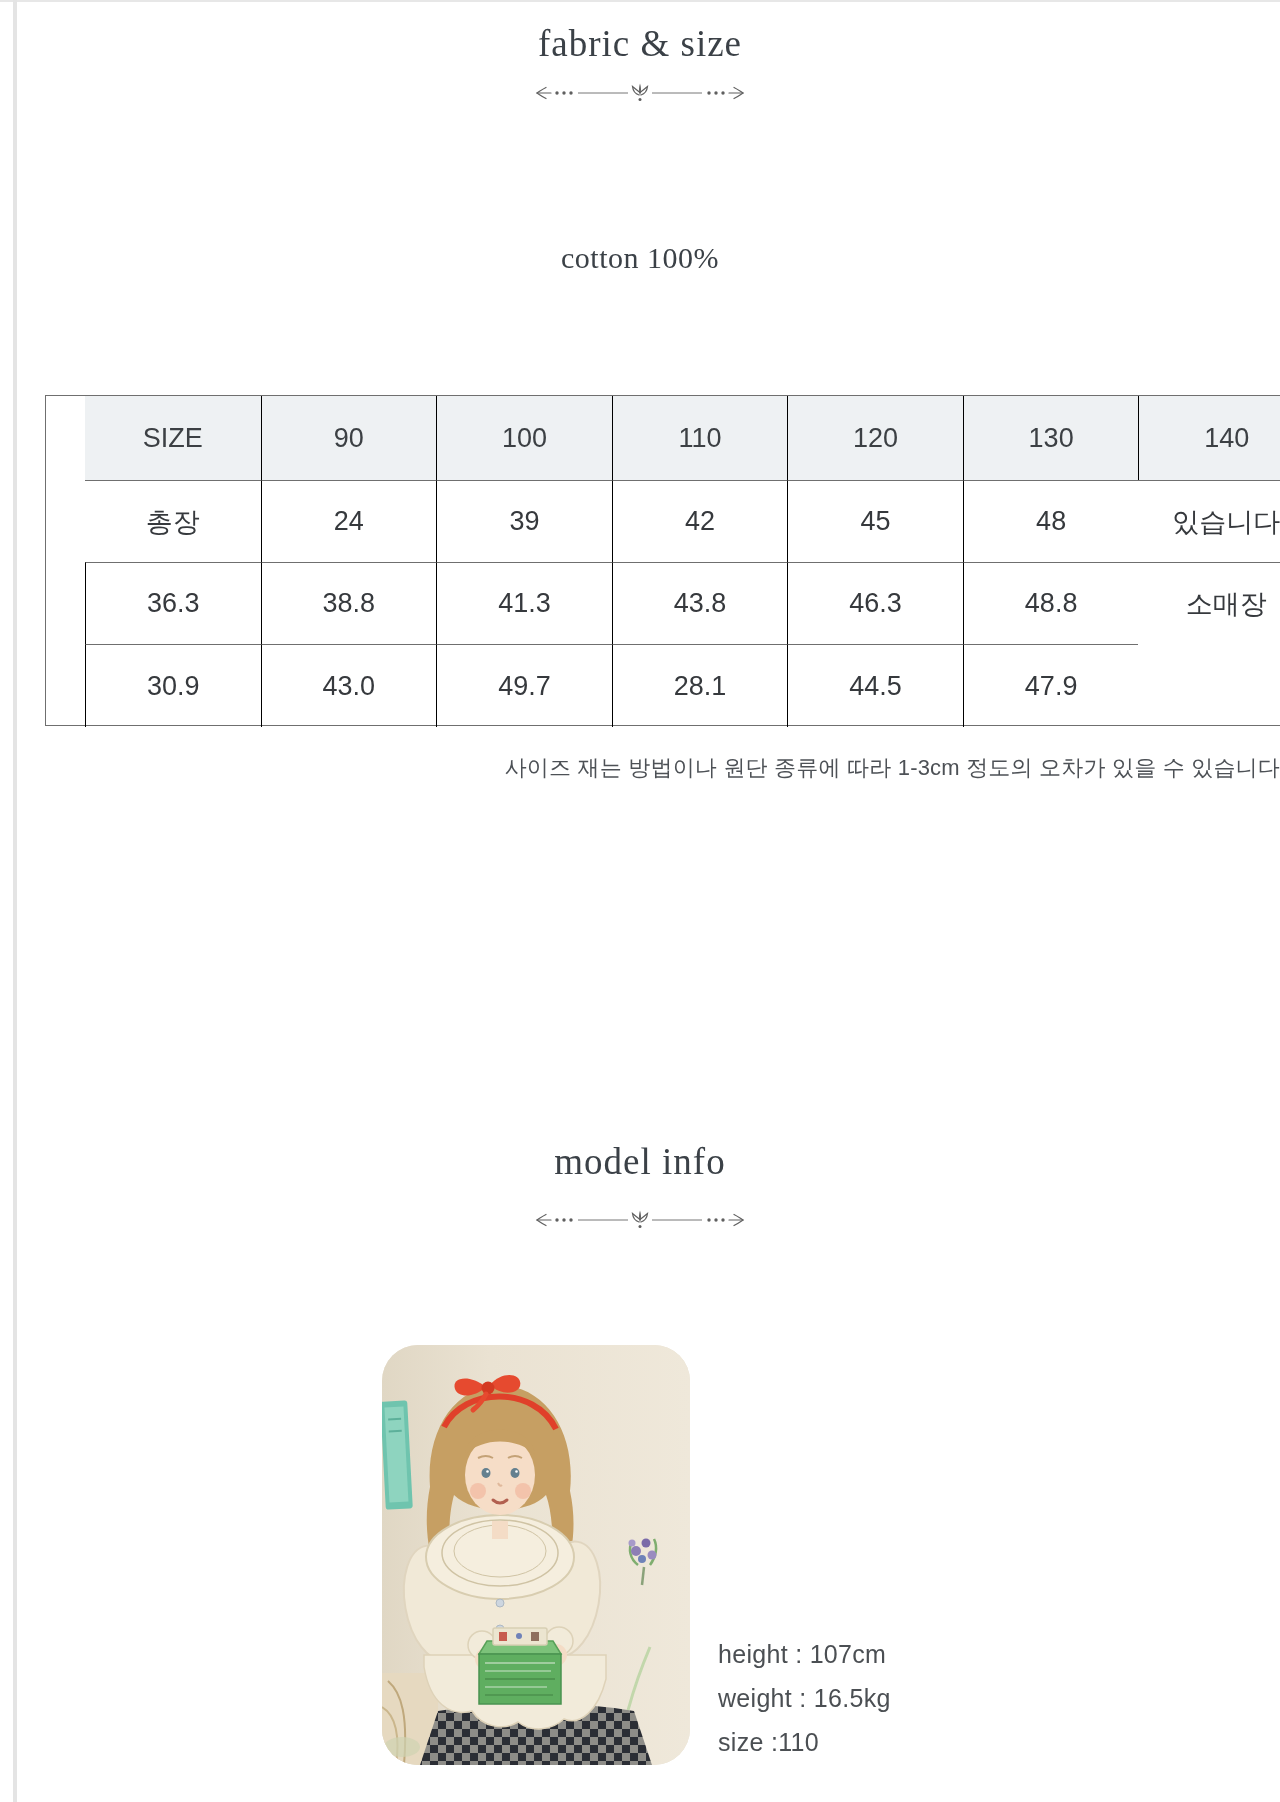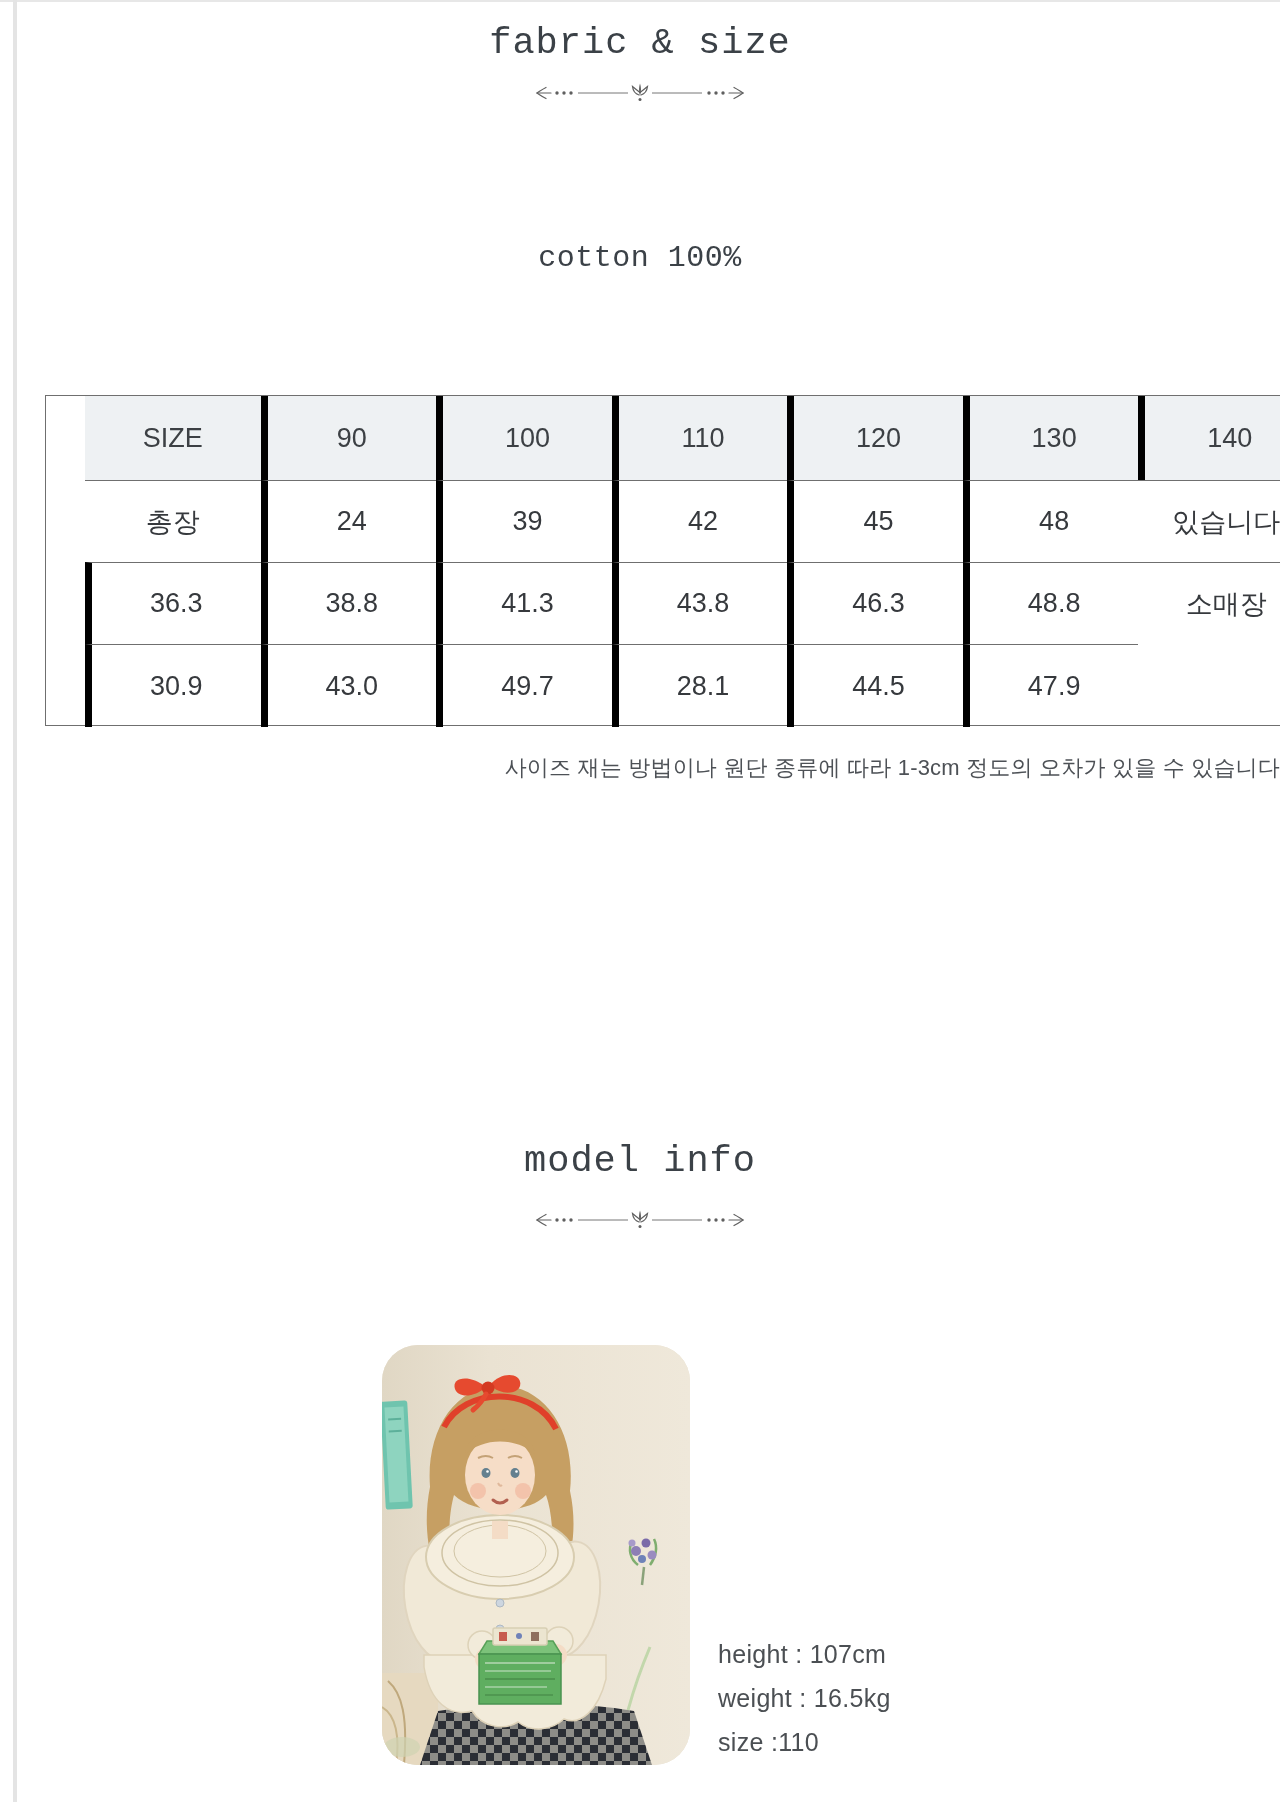--- a/index.html
+++ b/index.html
@@ -6,21 +6,21 @@
   body { background:#ffffff; }
   #canvas {
     position:relative; width:1280px; height:1802px;
     background:#ffffff; overflow:hidden;
     font-family:"Liberation Sans", sans-serif;
     color:#3f4347;
   }
   .top-rule { position:absolute; top:0; left:0; width:1280px; height:2px; background:#e7e7e7; }
   .left-rule { position:absolute; top:0; left:13px; width:4px; height:1802px; background:#e4e4e4; }
 
-  .serif { font-family:Liberation Mono, monospace; }
+  .serif { font-family:Liberation Serif, serif; }
 
   .page-title {
     position:absolute; left:0; right:0; text-align:center;
     font-size:37px; color:#3b4147; letter-spacing:1px;
   }
   #fabric-title { top:22px; }
   #model-title  { top:1140px; }
 
   .divider { position:absolute; left:50%; transform:translateX(-50%); }
   #divider-fabric { top:80px; }
@@ -36,21 +36,21 @@
     display:grid;
     grid-template-columns:repeat(7, 1fr);
     grid-template-rows:84px 82px 82px 83px;
     border:1px solid #6f6f6f;
     background:#ffffff;
     padding-left:39px;
   }
   .size-table .cell {
     display:flex; align-items:center; justify-content:center;
     font-size:27px; color:#36393d;
-    border-left:7px solid #000000;
+    border-left:1px solid #000000;
     border-top:1px solid #6f6f6f;
   }
   .size-table .cell.c0 { border-left:none; }
   .size-table .cell.r0 { border-top:none; }
   .size-table .th { background:#eef1f3; color:#3c4044; }
 
   .tolerance-note {
     position:absolute; top:753px; left:0; right:0; text-align:right;
     font-size:22px; color:#4d5156; letter-spacing:0.2px;
   }

